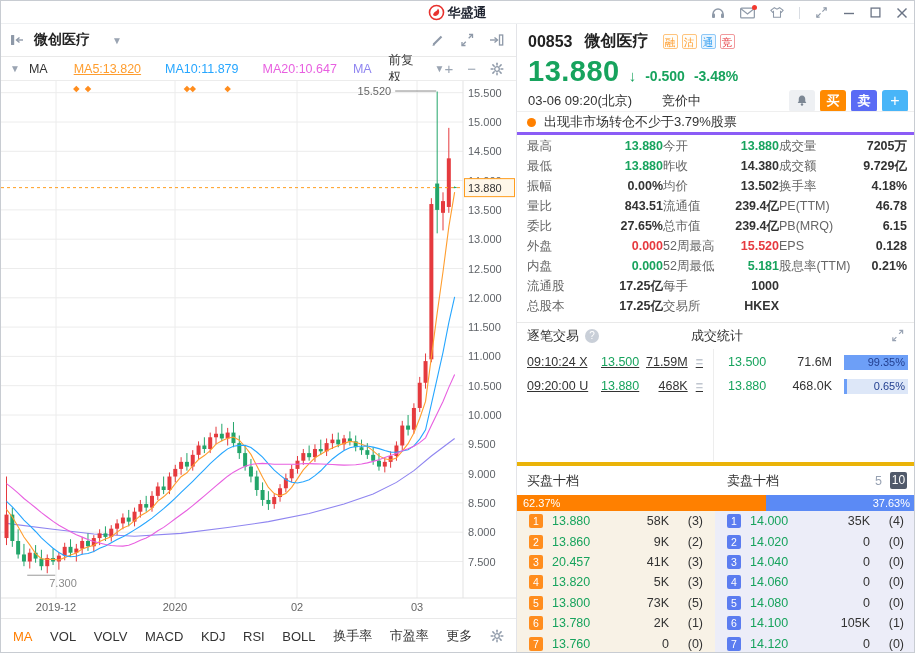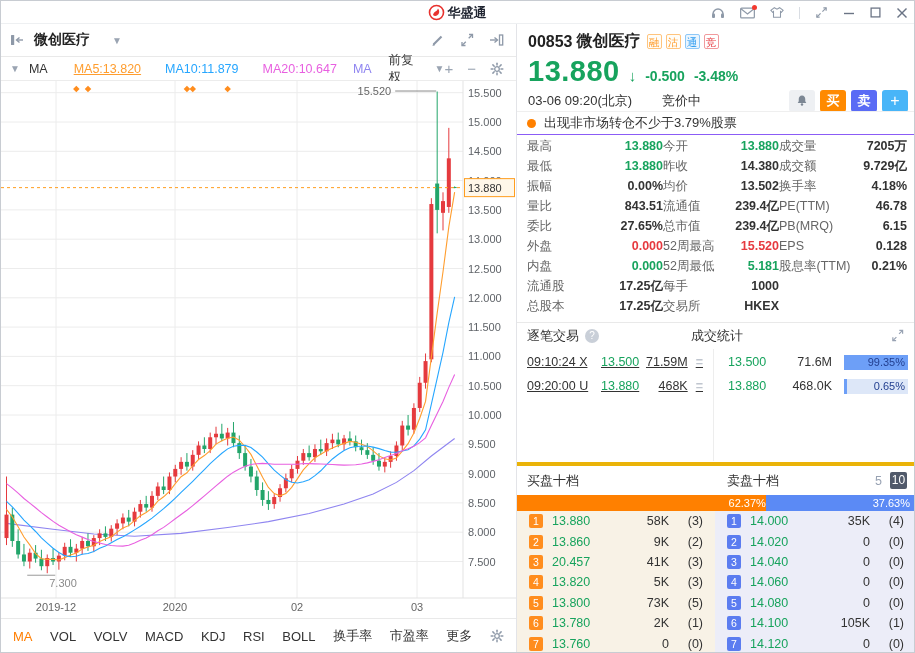--- a/index.html
+++ b/index.html
@@ -32,40 +32,40 @@
   .adjust{color:#333;margin-left:12px;}
   .ma-right{margin-left:auto;display:flex;align-items:center;gap:14px;padding-right:12px;color:#8e99a8;}
   .plusminus{font-size:15px;color:#9aa4b2;line-height:1;}
   
   .chart-wrap{position:absolute;left:0;top:80px;width:515px;height:537px;background:#fff;}
   
   .indbar{position:absolute;left:0;top:617px;width:515px;height:35px;border-top:1px solid #e9e9e9;display:flex;align-items:center;justify-content:space-between;padding:0 12px;font-size:13px;color:#333;background:#fff;}
   .indbar .ind.active{color:#ff7e00;}
   
   .rpanel{position:absolute;left:515px;top:23px;width:400px;height:630px;border-left:1px solid #e3e4e8;background:#fff;}
-  .rp-header{position:absolute;left:11px;top:7px;display:flex;align-items:center;gap:4px;}
+  .rp-header{position:absolute;left:11px;top:7px;display:flex;align-items:center;gap:12px;}
   .rp-code,.rp-name{font-size:16px;font-weight:700;color:#222;}
   .badges{display:flex;gap:4px;margin-left:2px;}
   .bdg{width:15px;height:15px;border-radius:2px;font-size:10.5px;line-height:14px;text-align:center;border:1px solid;}
   .bdg.or{color:#ff9d2e;border-color:#ffc47d;background:#fffdf8;}
   .bdg.bl{color:#2e9cf0;border-color:#8ec8f7;background:#eaf5fe;}
   .bdg.rd{color:#e6393f;border-color:#f19a9d;background:#fff;}
   .rp-price{position:absolute;left:11px;top:31px;display:flex;align-items:baseline;gap:9px;color:#17a35d;}
   .rp-price .big{font-size:29px;font-weight:700;letter-spacing:0.5px;}
   .rp-price .arr{font-size:15px;font-weight:700;}
   .rp-price .chg{font-size:14px;font-weight:700;}
   .rp-time{position:absolute;left:11px;right:8px;top:65px;height:23px;display:flex;align-items:center;font-size:13px;color:#333;}
   .rp-session{margin-left:30px;}
   .rp-btns{margin-left:auto;display:flex;gap:5px;}
   .sqbtn{width:26px;height:22px;border-radius:3px;color:#fff;font-size:13px;font-weight:700;text-align:center;line-height:22px;cursor:default;}
   .btn-bell{background:#eef0f3;display:flex;align-items:center;justify-content:center;}
   .btn-buy{background:#ff8a00;}
   .btn-sell{background:#5a6bf5;}
   .btn-add{background:#48b5f8;font-size:16px;font-weight:400;}
-  .rp-alert{position:absolute;left:0;top:87px;width:100%;height:24px;border-top:1px solid #efefef;border-bottom:1px solid #8b5cf6;display:flex;align-items:center;padding:0 10px;font-size:13px;color:#333;}
+  .rp-alert{position:absolute;left:0;top:87px;width:100%;height:24px;border-top:1px solid #efefef;border-bottom:3px solid #8b5cf6;display:flex;align-items:center;padding:0 10px;font-size:13px;color:#333;}
   .alert-dot{width:9px;height:9px;border-radius:50%;background:#ff8000;margin-right:8px;flex:none;}
   .quote-grid{position:absolute;left:10px;right:10px;top:112px;display:grid;grid-template-columns:50px 86px 69px 47px 80px 48px;}
   .quote-grid>div{height:20px;line-height:20px;font-size:12.5px;white-space:nowrap;}
   .ql{color:#666;}
   .qv{color:#333;font-weight:700;text-align:right;}
   .qv.g{color:#17a35d;}
   .qv.r{color:#e6393f;}
   
   .trades{position:absolute;left:0;top:298px;width:100%;height:140px;border-top:1px solid #e9e9e9;}
   .t-head{height:26px;display:flex;align-items:center;padding:0 10px;font-size:13px;color:#333;position:relative;}
@@ -602,21 +602,21 @@
     <div class="book">
       <div class="b-head">
         <span>买盘十档</span>
         <span class="b-ask-title">卖盘十档</span>
         <div class="b-toggle">
           <span class="lv5">5</span>
           <span class="lv10">10</span>
         </div>
       </div>
       <div class="ratio">
-        <div class="ratio-bid" id="ratio-bid" style="width: 62.37%; text-align: right;">62.37%</div>
+        <div class="ratio-bid" id="ratio-bid" style="width: 62.37%;">62.37%</div>
         <div class="ratio-ask">37.63%</div>
       </div>
       <div class="b-rows">
         <div class="b-col bid" id="bid-rows">
             <div class="b-row">
               <span class="b-n">1</span>
               <span class="b-p">13.880</span>
               <span class="b-v">58K</span>
               <span class="b-c">(3)</span>
             </div>

